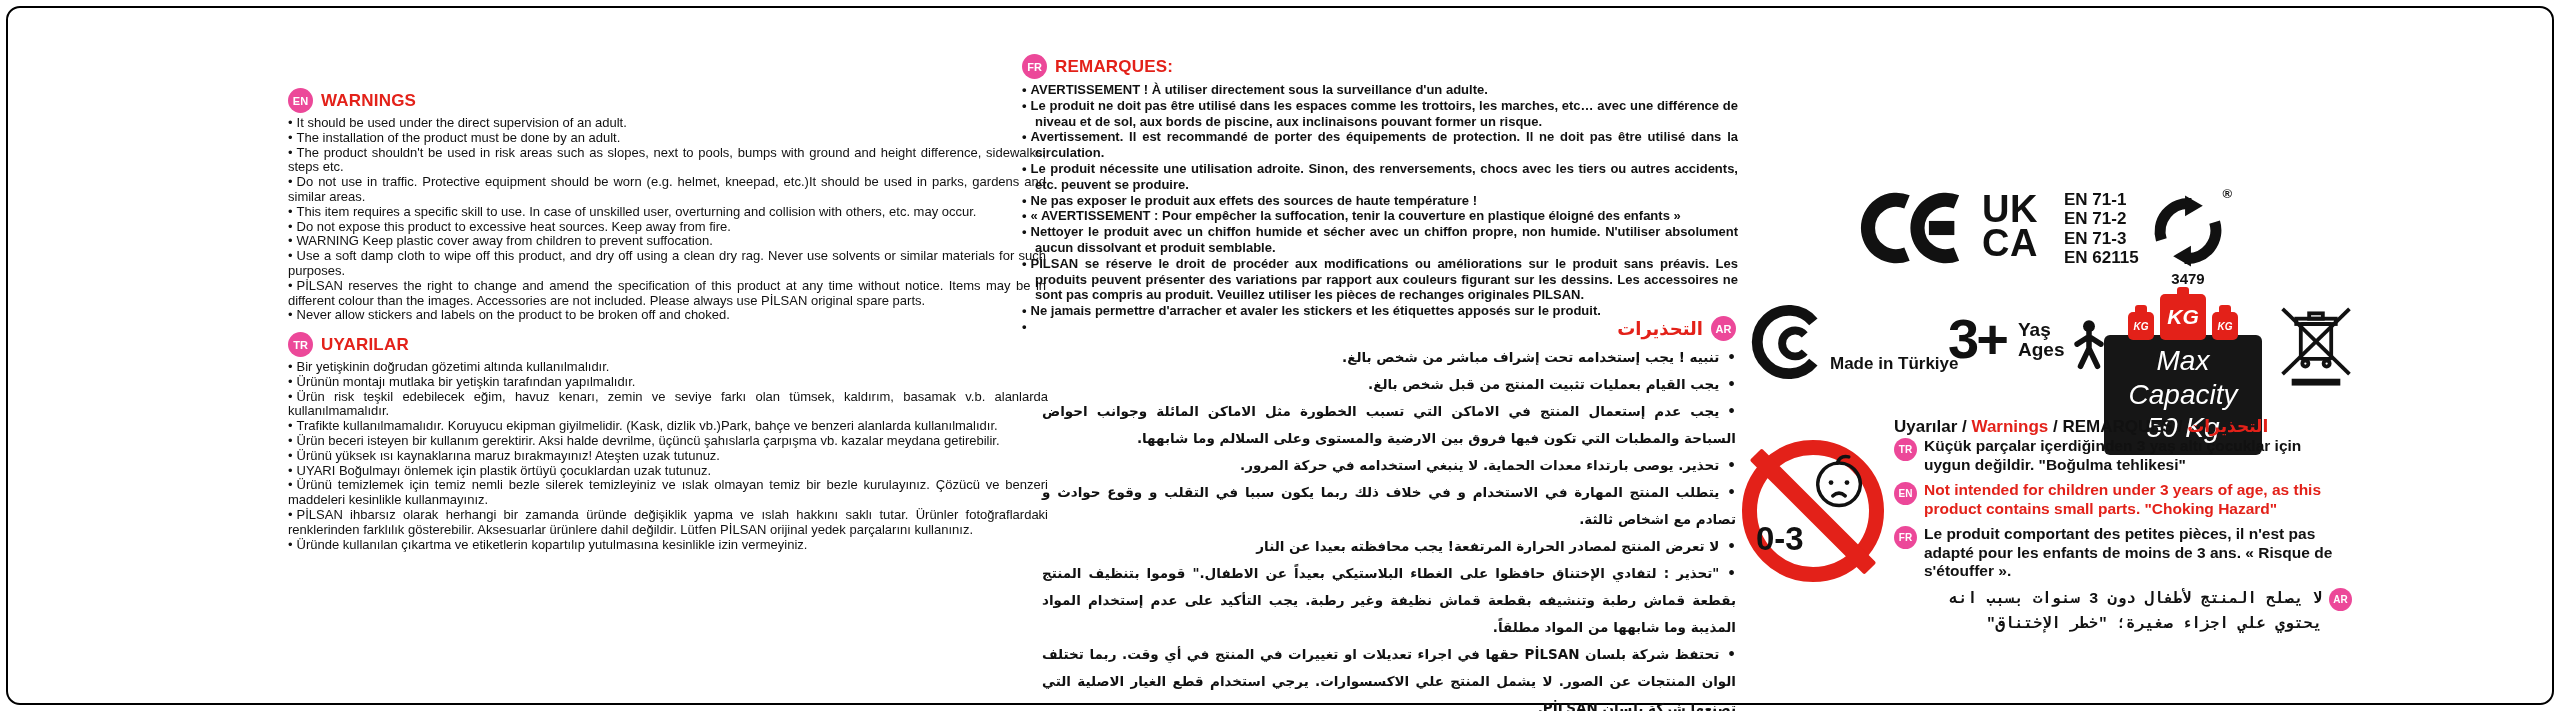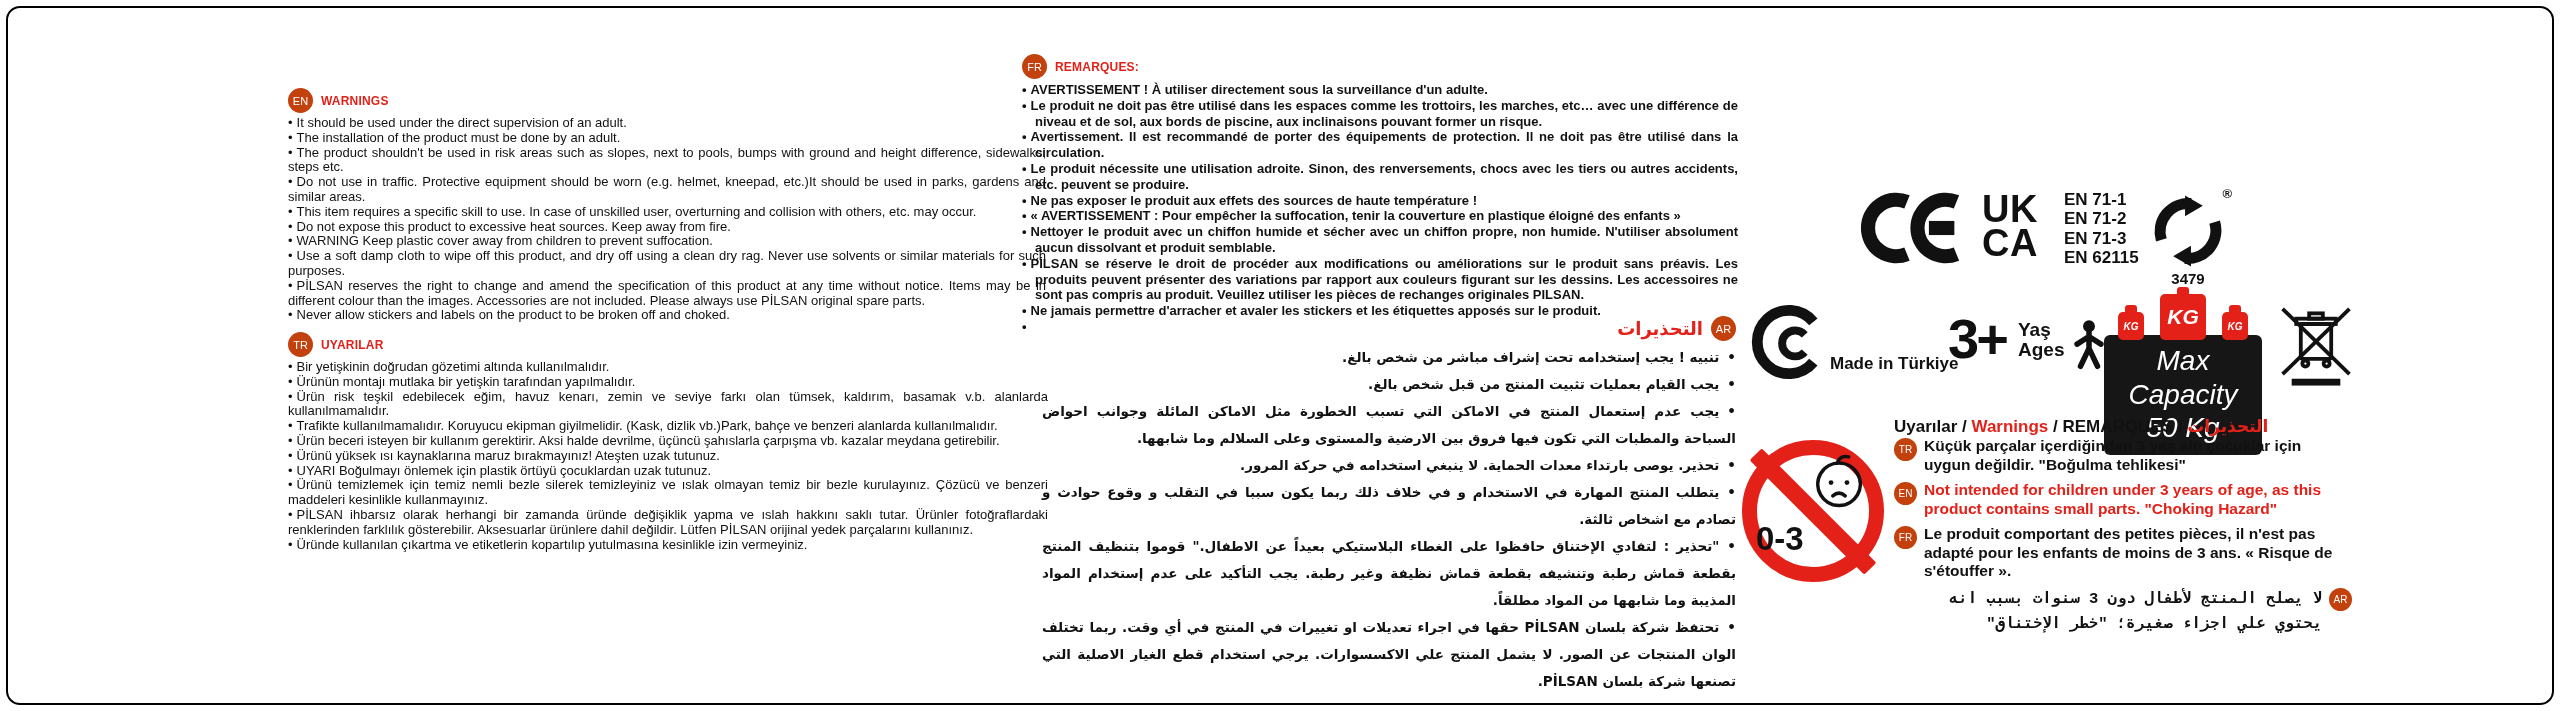--- a/index.html
+++ b/index.html
@@ -1,23 +1,23 @@
 <!DOCTYPE html>
 <html><head>
 <meta charset="utf-8">
 <style>
   html,body{margin:0;padding:0;width:2560px;height:711px;background:#fff;
     font-family:"Liberation Sans",sans-serif;color:#111;position:relative;overflow:hidden}
   .frame{position:absolute;inset:6px;border:2px solid #000;border-radius:14px}
 
   .sec{position:absolute}
   .sec-head{display:flex;align-items:center;gap:8px;margin-bottom:3px}
-  .badge{flex:0 0 auto;width:25px;height:25px;border-radius:50%;background:#c2410c;color:#fff;
-    display:flex;align-items:center;justify-content:center;font-size:11px;font-weight:normal}
-  .sec-title{color:#e32119;font-weight:bold;font-size:12px;letter-spacing:.2px}
+  .badge{flex:0 0 auto;width:25px;height:25px;border-radius:50%;background:#ec4899;color:#fff;
+    display:flex;align-items:center;justify-content:center;font-size:11px;font-weight:bold}
+  .sec-title{color:#e32119;font-weight:bold;font-size:17px;letter-spacing:.2px}
 
   .list{font-size:13px;line-height:14.8px}
   .li{text-align:justify}
   .bullet{margin-right:4px}
 
   .sec-en{left:288px;top:88px;width:758px}
   .sec-tr{left:288px;top:332px;width:760px}
   .sec-fr{left:1022px;top:54px;width:716px}
   .fr .list{font-weight:bold;line-height:15.8px}
   .fr .li{padding-left:13px;text-indent:-13px}
@@ -40,21 +40,21 @@
   .gdot-num{font-weight:bold;font-size:15px;margin-top:-2px}
 
   
   .certs2{position:absolute;left:1750px;top:296px;width:616px;height:140px}
   .crescent{position:absolute;left:0;top:8px}
   .madein{position:absolute;left:80px;top:58px;font-weight:bold;font-size:17px;white-space:nowrap}
   .age-num{position:absolute;left:198px;top:10px;font-size:56px;font-weight:bold;letter-spacing:-3px}
   .age-words{position:absolute;left:268px;top:24px;font-size:19px;font-weight:bold;line-height:1.06}
   .child{position:absolute;left:322px;top:22px}
   .cap{position:absolute;left:354px;top:-2px;width:158px;text-align:center}
-  .weights{display:flex;align-items:flex-end;justify-content:center;gap:16px;margin-bottom:-5px;position:relative;z-index:1}
+  .weights{display:flex;align-items:flex-end;justify-content:center;gap:6px;margin-bottom:-5px;position:relative;z-index:1}
   .wt{background:#e32119;border-radius:5px;position:relative;color:#fff;font-weight:bold;font-style:italic;
     display:flex;align-items:center;justify-content:center}
   .wt::before{content:"";position:absolute;top:-7px;left:50%;transform:translateX(-50%);
     width:12px;height:8px;background:#e32119;border-radius:3px 3px 0 0}
   .wt-s{width:26px;height:28px;font-size:10px}
   .wt-l{width:46px;height:46px;font-size:21px}
   .cap-badge{position:relative;background:#161616;border-radius:6px;color:#fff;font-weight:normal;
     font-style:italic;font-size:28px;line-height:1.2;padding:9px 4px 10px}
   .weee{position:absolute;left:528px;top:2px}
 
@@ -143,20 +143,21 @@
   <div class="sec-head">
     <span class="badge">AR</span>
     <span class="sec-title">التحذيرات</span>
   </div>
   <div class="list">
       <div class="li"><span class="bullet">•</span><span class="li-text">تنبيه ! يجب إستخدامه تحت إشراف مباشر من شخص بالغ.</span></div>
       <div class="li"><span class="bullet">•</span><span class="li-text">يجب القيام بعمليات تثبيت المنتج من قبل شخص بالغ.</span></div>
       <div class="li"><span class="bullet">•</span><span class="li-text">يجب عدم إستعمال المنتج في الاماكن التي تسبب الخطورة مثل الاماكن المائلة وجوانب احواض السباحة والمطبات التي تكون فيها فروق بين الارضية والمستوى وعلى السلالم وما شابهها.</span></div>
       <div class="li"><span class="bullet">•</span><span class="li-text">تحذير. يوصى بارتداء معدات الحماية. لا ينبغي استخدامه في حركة المرور.</span></div>
       <div class="li"><span class="bullet">•</span><span class="li-text">يتطلب المنتج المهارة في الاستخدام و في خلاف ذلك ربما يكون سببا في التقلب و وقوع حوادث و تصادم مع اشخاص ثالثة.</span></div>
+      <div class="li"><span class="bullet">•</span><span class="li-text">لا تعرض المنتج لمصادر الحرارة المرتفعة! يجب محافظته بعيدا عن النار</span></div>
       <div class="li"><span class="bullet">•</span><span class="li-text">"تحذير : لتفادي الإختناق حافظوا على الغطاء البلاستيكي بعيداً عن الاطفال." قوموا بتنظيف المنتج بقطعة قماش رطبة وتنشيفه بقطعة قماش نظيفة وغير رطبة. يجب التأكيد على عدم إستخدام المواد المذيبة وما شابهها من المواد مطلقاً.</span></div>
       <div class="li"><span class="bullet">•</span><span class="li-text">تحتفظ شركة بلسان PİLSAN حقها في اجراء تعديلات او تغييرات في المنتج في أي وقت. ربما تختلف الوان المنتجات عن الصور. لا يشمل المنتج علي الاكسسوارات. يرجي استخدام قطع الغيار الاصلية التي تصنعها شركة بلسان PİLSAN.</span></div>
     </div>
 </section>
 
 <div class="certs1">
 
   <svg class="ce" width="106" height="72" viewBox="0 0 150 100" title="CE">
     <path d="M75 13 A40 40 0 1 0 75 87" fill="none" stroke="#111" stroke-width="20"></path>
     <path d="M145 13 A40 40 0 1 0 145 87" fill="none" stroke="#111" stroke-width="20"></path>

